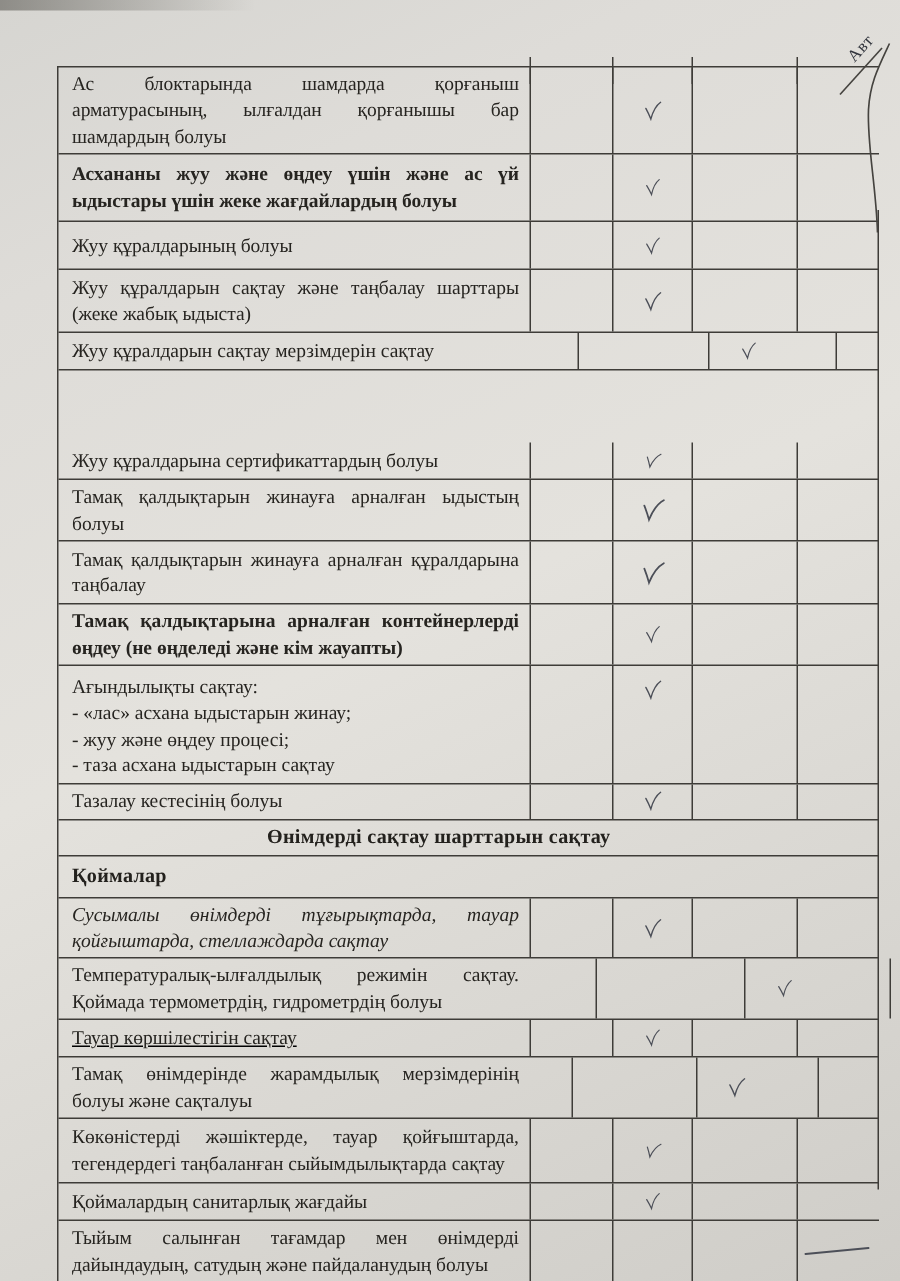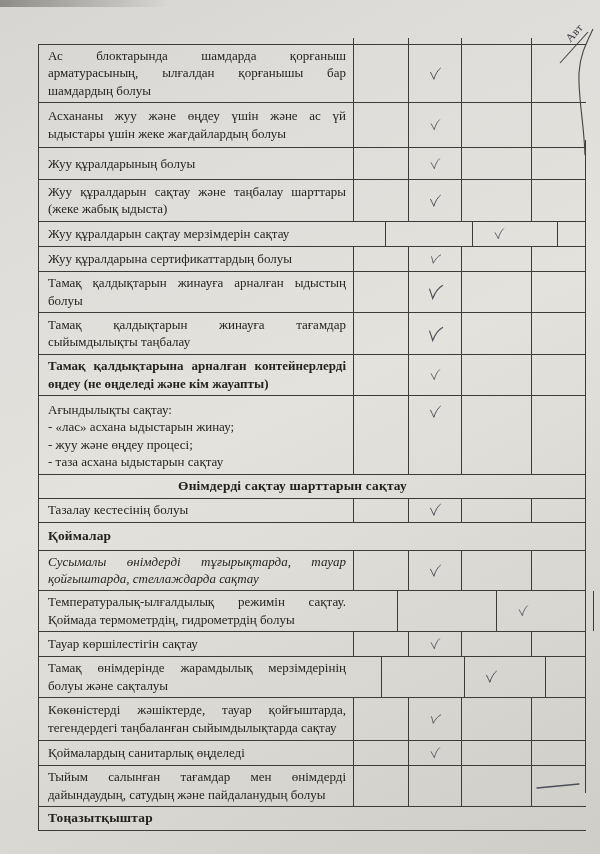--- a/index.html
+++ b/index.html
@@ -69,21 +69,21 @@
         </div>
         <div class="cell"></div>
         <div class="cell">
           <svg class="check v0" viewBox="0 0 20 20">
             <path d="M3.5,7.5 C5,10.5 6.5,14 7.6,17 C9.5,11 13,5 16.8,2.5"></path>
           </svg>
         </div>
         <div class="cell"></div>
         <div class="cell"></div>
       </div>
-      <div class="row item" style="min-height: 44px;">
+      <div class="row item" style="min-height: 44px; font-weight: bold;">
         <div class="text-cell">
           <div class="t">Асхананы жуу және өңдеу үшін және ас үй ыдыстары үшін жеке жағдайлардың болуы</div>
         </div>
         <div class="cell"></div>
         <div class="cell">
           <svg class="check v2" viewBox="0 0 20 20">
             <path d="M3.5,7.5 C5,10.5 6.5,14 7.6,17 C9.5,11 13,5 16.8,2.5"></path>
           </svg>
         </div>
         <div class="cell"></div>
@@ -121,21 +121,21 @@
         </div>
         <div class="cell"></div>
         <div class="cell">
           <svg class="check v2" viewBox="0 0 20 20">
             <path d="M3.5,7.5 C5,10.5 6.5,14 7.6,17 C9.5,11 13,5 16.8,2.5"></path>
           </svg>
         </div>
         <div class="cell"></div>
         <div class="cell"></div>
       </div>
-      <div class="row item" style="min-height: 24px;">
+      <div class="row item" style="min-height: 24px; margin-top: 48px;">
         <div class="text-cell">
           <div class="t">Жуу құралдарына сертификаттардың болуы</div>
         </div>
         <div class="cell"></div>
         <div class="cell">
           <svg class="check v3" viewBox="0 0 20 20">
             <path d="M3.5,7.5 C5,10.5 6.5,14 7.6,17 C9.5,11 13,5 16.8,2.5"></path>
           </svg>
         </div>
         <div class="cell"></div>
@@ -149,21 +149,21 @@
         <div class="cell">
           <svg class="check v1" viewBox="0 0 20 20">
             <path d="M3.5,7.5 C5,10.5 6.5,14 7.6,17 C9.5,11 13,5 16.8,2.5"></path>
           </svg>
         </div>
         <div class="cell"></div>
         <div class="cell"></div>
       </div>
       <div class="row item" style="min-height: 41px;">
         <div class="text-cell">
-          <div class="t">Тамақ қалдықтарын жинауға тағамдар сыйымдылықты таңбалау</div>
+          <div class="t">Тамақ қалдықтарын жинауға арналған құралдарына таңбалау</div>
         </div>
         <div class="cell"></div>
         <div class="cell">
           <svg class="check v1" viewBox="0 0 20 20">
             <path d="M3.5,7.5 C5,10.5 6.5,14 7.6,17 C9.5,11 13,5 16.8,2.5"></path>
           </svg>
         </div>
         <div class="cell"></div>
         <div class="cell"></div>
       </div>
@@ -189,36 +189,36 @@
         </div>
         <div class="cell"></div>
         <div class="cell">
           <svg class="check v0" viewBox="0 0 20 20">
             <path d="M3.5,7.5 C5,10.5 6.5,14 7.6,17 C9.5,11 13,5 16.8,2.5"></path>
           </svg>
         </div>
         <div class="cell"></div>
         <div class="cell"></div>
       </div>
+      <div class="row item" style="min-height: 23px;">
+        <div class="text-cell">
+          <div class="t">Тазалау кестесінің болуы</div>
+        </div>
+        <div class="cell"></div>
+        <div class="cell">
+          <svg class="check v0" viewBox="0 0 20 20">
+            <path d="M3.5,7.5 C5,10.5 6.5,14 7.6,17 C9.5,11 13,5 16.8,2.5"></path>
+          </svg>
+        </div>
+        <div class="cell"></div>
+        <div class="cell"></div>
+      </div>
       <div class="row section center" style="min-height: 22px;">
         <div class="section-text">Өнімдерді сақтау шарттарын сақтау</div>
       </div>
-      <div class="row item" style="min-height: 23px;">
-        <div class="text-cell">
-          <div class="t">Тазалау кестесінің болуы</div>
-        </div>
-        <div class="cell"></div>
-        <div class="cell">
-          <svg class="check v0" viewBox="0 0 20 20">
-            <path d="M3.5,7.5 C5,10.5 6.5,14 7.6,17 C9.5,11 13,5 16.8,2.5"></path>
-          </svg>
-        </div>
-        <div class="cell"></div>
-        <div class="cell"></div>
-      </div>
       <div class="row section" style="min-height: 27px;">
         <div class="section-text">Қоймалар</div>
       </div>
       <div class="row item" style="min-height: 34px; font-style: italic;">
         <div class="text-cell">
           <div class="t">Сусымалы өнімдерді тұғырықтарда, тауар қойғыштарда, стеллаждарда сақтау</div>
         </div>
         <div class="cell"></div>
         <div class="cell">
           <svg class="check v0" viewBox="0 0 20 20">
@@ -234,62 +234,62 @@
         </div>
         <div class="cell"></div>
         <div class="cell">
           <svg class="check v2" viewBox="0 0 20 20">
             <path d="M3.5,7.5 C5,10.5 6.5,14 7.6,17 C9.5,11 13,5 16.8,2.5"></path>
           </svg>
         </div>
         <div class="cell"></div>
         <div class="cell"></div>
       </div>
+      <div class="row item" style="min-height: 24px; text-decoration: underline;">
+        <div class="text-cell">
+          <div class="t">Тауар көршілестігін сақтау</div>
+        </div>
+        <div class="cell"></div>
+        <div class="cell">
+          <svg class="check v2" viewBox="0 0 20 20">
+            <path d="M3.5,7.5 C5,10.5 6.5,14 7.6,17 C9.5,11 13,5 16.8,2.5"></path>
+          </svg>
+        </div>
+        <div class="cell"></div>
+        <div class="cell"></div>
+      </div>
+      <div class="row item" style="min-height: 38px; gap: 28px;">
+        <div class="text-cell">
+          <div class="t">Тамақ өнімдерінде жарамдылық мерзімдерінің болуы және сақталуы</div>
+        </div>
+        <div class="cell"></div>
+        <div class="cell">
+          <svg class="check v0" viewBox="0 0 20 20">
+            <path d="M3.5,7.5 C5,10.5 6.5,14 7.6,17 C9.5,11 13,5 16.8,2.5"></path>
+          </svg>
+        </div>
+        <div class="cell"></div>
+        <div class="cell"></div>
+      </div>
+      <div class="row item" style="min-height: 42px;">
+        <div class="text-cell">
+          <div class="t">Көкөністерді жәшіктерде, тауар қойғыштарда, тегендердегі таңбаланған сыйымдылықтарда сақтау</div>
+        </div>
+        <div class="cell"></div>
+        <div class="cell">
+          <svg class="check v3" viewBox="0 0 20 20">
+            <path d="M3.5,7.5 C5,10.5 6.5,14 7.6,17 C9.5,11 13,5 16.8,2.5"></path>
+          </svg>
+        </div>
+        <div class="cell"></div>
+        <div class="cell"></div>
+      </div>
       <div class="row item" style="min-height: 24px;">
         <div class="text-cell">
-          <div class="t">Тауар көршілестігін сақтау</div>
-        </div>
-        <div class="cell"></div>
-        <div class="cell">
-          <svg class="check v2" viewBox="0 0 20 20">
-            <path d="M3.5,7.5 C5,10.5 6.5,14 7.6,17 C9.5,11 13,5 16.8,2.5"></path>
-          </svg>
-        </div>
-        <div class="cell"></div>
-        <div class="cell"></div>
-      </div>
-      <div class="row item" style="min-height: 38px; gap: 28px;">
-        <div class="text-cell">
-          <div class="t">Тамақ өнімдерінде жарамдылық мерзімдерінің болуы және сақталуы</div>
-        </div>
-        <div class="cell"></div>
-        <div class="cell">
-          <svg class="check v0" viewBox="0 0 20 20">
-            <path d="M3.5,7.5 C5,10.5 6.5,14 7.6,17 C9.5,11 13,5 16.8,2.5"></path>
-          </svg>
-        </div>
-        <div class="cell"></div>
-        <div class="cell"></div>
-      </div>
-      <div class="row item" style="min-height: 42px;">
-        <div class="text-cell">
-          <div class="t">Көкөністерді жәшіктерде, тауар қойғыштарда, тегендердегі таңбаланған сыйымдылықтарда сақтау</div>
-        </div>
-        <div class="cell"></div>
-        <div class="cell">
-          <svg class="check v3" viewBox="0 0 20 20">
-            <path d="M3.5,7.5 C5,10.5 6.5,14 7.6,17 C9.5,11 13,5 16.8,2.5"></path>
-          </svg>
-        </div>
-        <div class="cell"></div>
-        <div class="cell"></div>
-      </div>
-      <div class="row item" style="min-height: 24px;">
-        <div class="text-cell">
-          <div class="t">Қоймалардың санитарлық өңделеді</div>
+          <div class="t">Қоймалардың санитарлық жағдайы</div>
         </div>
         <div class="cell"></div>
         <div class="cell">
           <svg class="check v2" viewBox="0 0 20 20">
             <path d="M3.5,7.5 C5,10.5 6.5,14 7.6,17 C9.5,11 13,5 16.8,2.5"></path>
           </svg>
         </div>
         <div class="cell"></div>
         <div class="cell"></div>
       </div>

